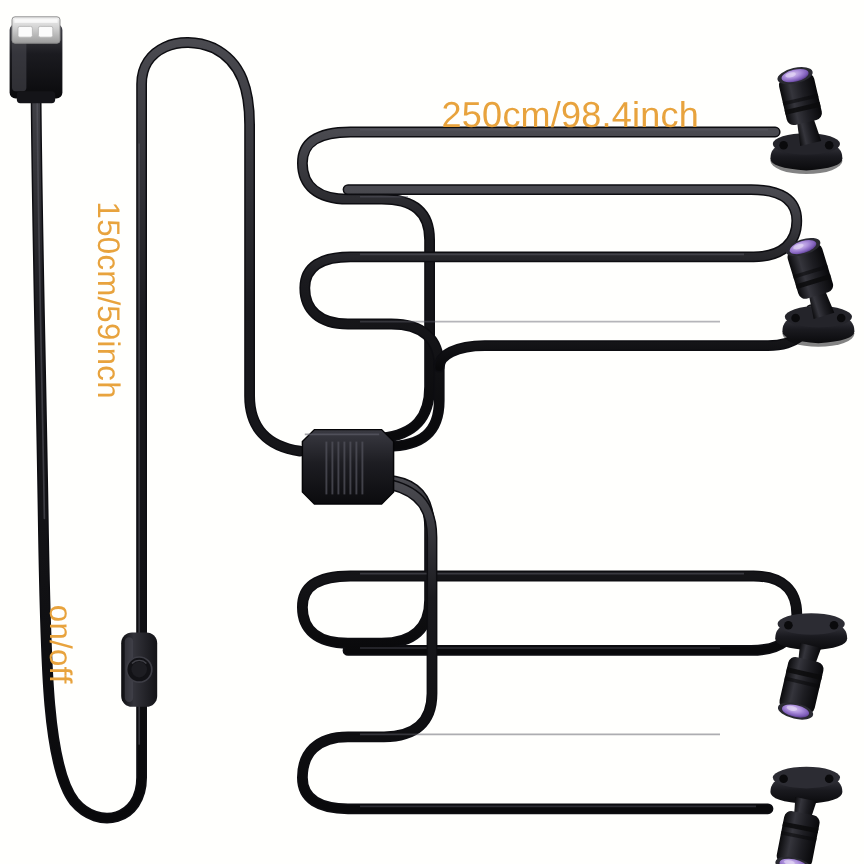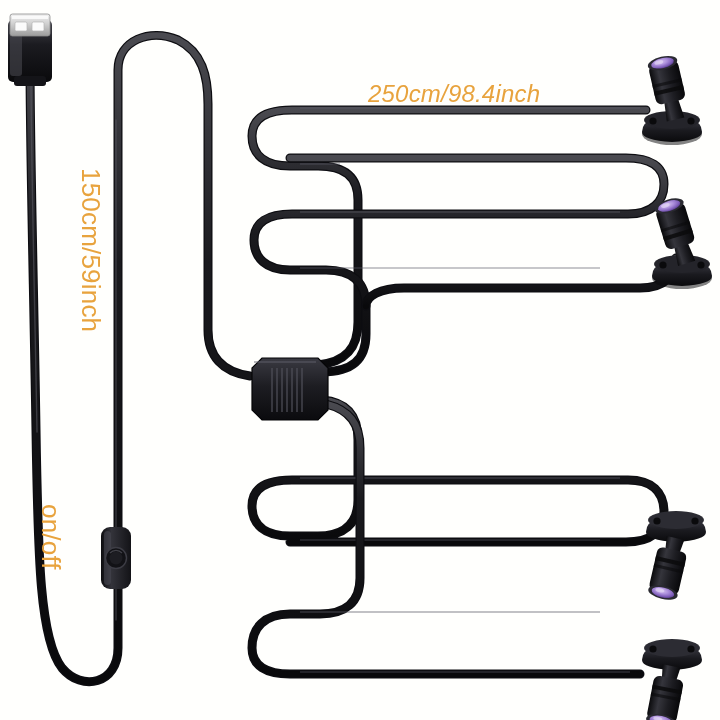--- a/index.html
+++ b/index.html
@@ -29,22 +29,21 @@
   .label {
     position: absolute;
     color: #e8a33d;
     font-weight: 400;
     white-space: nowrap;
     letter-spacing: 0.2px;
   }
   #label-250 {
     left: 368px;
     top: 80px;
-    font-size: 24px;
-    font-style: italic;
+    font-size: 30px;
   }
   #label-150 {
     left: 106px;
     top: 168px;
     font-size: 26px;
     transform-origin: left top;
     transform: rotate(90deg);
   }
   #label-onoff {
     left: 66px;

